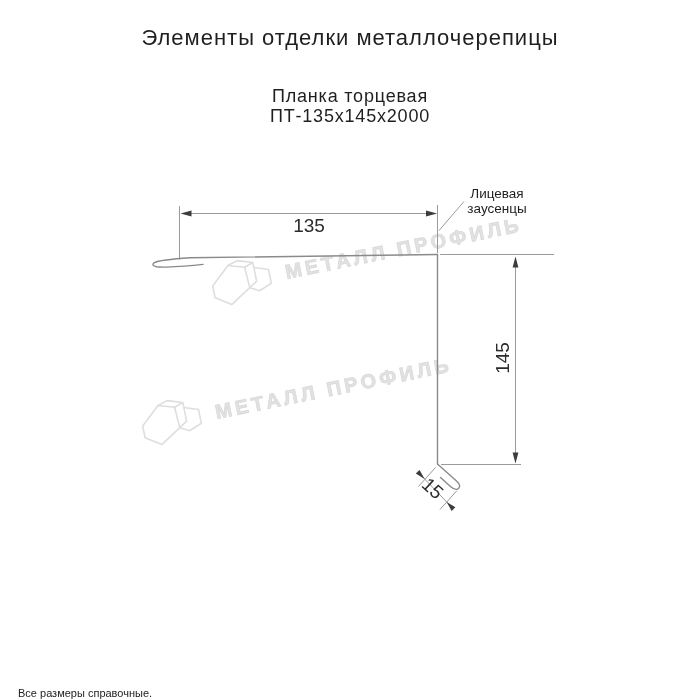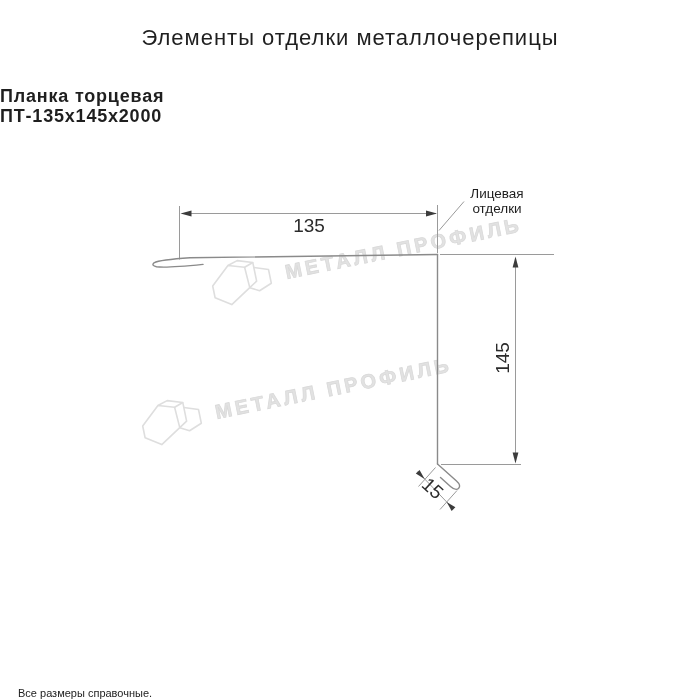--- a/index.html
+++ b/index.html
@@ -20,22 +20,22 @@
     font-family:"Liberation Sans", sans-serif;
     color:var(--c-text);
   }
   .title{
     position:absolute;left:0;top:25px;width:700px;
     text-align:center;
     font-size:22px;letter-spacing:1px;font-weight:500;
     color:var(--c-text);
   }
   .subtitle{
-    position:absolute;left:0;width:700px;
-    font-size:18px;letter-spacing:0.8px;font-weight:700;
+    position:absolute;left:0;width:700px;text-align:center;
+    font-size:18px;letter-spacing:0.8px;font-weight:400;
     color:var(--c-text);
   }
   .subtitle.name{top:86px;}
   .subtitle.code{top:106px;}
 
   .watermark{
     position:absolute;
     display:flex;align-items:center;gap:9px;
     width:345px;height:60px;
     transform-origin:left center;
@@ -139,19 +139,19 @@
       <line x1="437.5" y1="254.5" x2="437.5" y2="464"></line>
 
       <path d="M 437.5 464 L 456.5 481 Q 461.5 485.5 458.5 488.5 Q 455.5 491 450.5 486.5 L 440.5 477.5"></path>
     </g>
   </svg>
 
   <div class="dim dim-135">135</div>
   <div class="dim dim-145">145</div>
   <div class="dim dim-15">15</div>
 
-  <div class="face-label">Лицевая отделки</div>
+  <div class="face-label">Лицевая заусенцы</div>
 
   <div class="footer">
     <div>Все размеры справочные.</div>
   </div>
 
 </div>
 
 </body></html>

